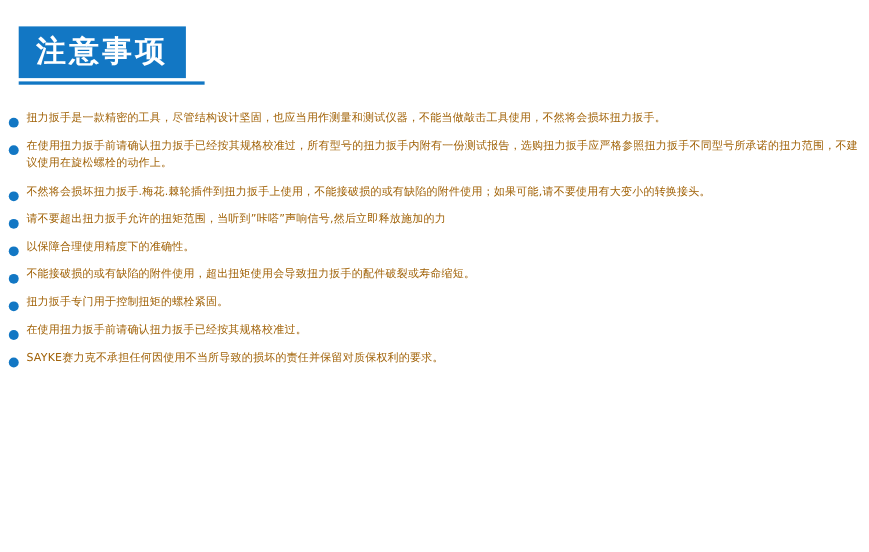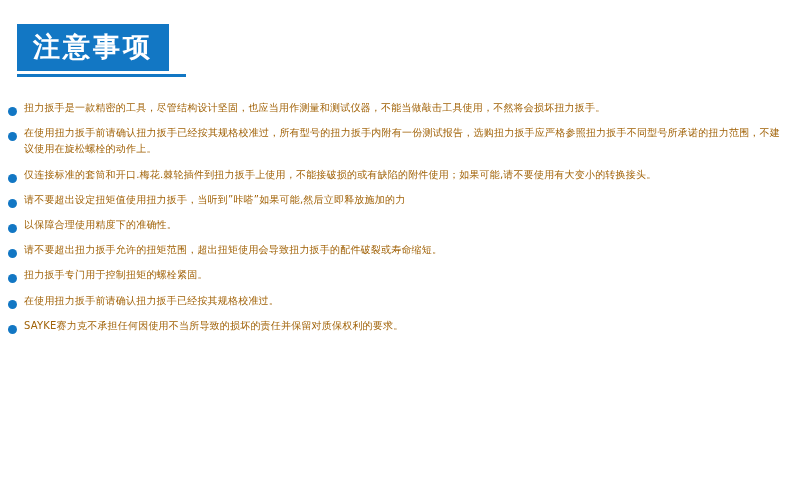--- a/index.html
+++ b/index.html
@@ -89,36 +89,36 @@
       <span class="item-text">扭力扳手是一款精密的工具，尽管结构设计坚固，也应当用作测量和测试仪器，不能当做敲击工具使用，不然将会损坏扭力扳手。</span>
     </div>
 
     <div class="item">
       <span class="bullet"></span>
       <span class="item-text">在使用扭力扳手前请确认扭力扳手已经按其规格校准过，所有型号的扭力扳手内附有一份测试报告，选购扭力扳手应严格参照扭力扳手不同型号所承诺的扭力范围，不建议使用在旋松螺栓的动作上。</span>
     </div>
 
     <div class="item">
       <span class="bullet"></span>
-      <span class="item-text">仅连接标准的套筒和开口.梅花.棘轮插件到扭力扳手上使用，不能接破损的或有缺陷的附件使用；如果可能,请不要使用有大变小的转换接头。</span>
+      <span class="item-text">不然将会损坏扭力扳手.梅花.棘轮插件到扭力扳手上使用，不能接破损的或有缺陷的附件使用；如果可能,请不要使用有大变小的转换接头。</span>
     </div>
 
     <div class="item">
       <span class="bullet"></span>
-      <span class="item-text">请不要超出设定扭矩值使用扭力扳手，当听到”咔嗒”如果可能,然后立即释放施加的力</span>
+      <span class="item-text">请不要超出扭力扳手允许的扭矩范围，当听到”咔嗒”声响信号,然后立即释放施加的力</span>
     </div>
 
     <div class="item">
       <span class="bullet"></span>
       <span class="item-text">以保障合理使用精度下的准确性。</span>
     </div>
 
     <div class="item">
       <span class="bullet"></span>
-      <span class="item-text">请不要超出扭力扳手允许的扭矩范围，超出扭矩使用会导致扭力扳手的配件破裂或寿命缩短。</span>
+      <span class="item-text">不能接破损的或有缺陷的附件使用，超出扭矩使用会导致扭力扳手的配件破裂或寿命缩短。</span>
     </div>
 
     <div class="item">
       <span class="bullet"></span>
       <span class="item-text">扭力扳手专门用于控制扭矩的螺栓紧固。</span>
     </div>
 
     <div class="item">
       <span class="bullet"></span>
       <span class="item-text">在使用扭力扳手前请确认扭力扳手已经按其规格校准过。</span>

